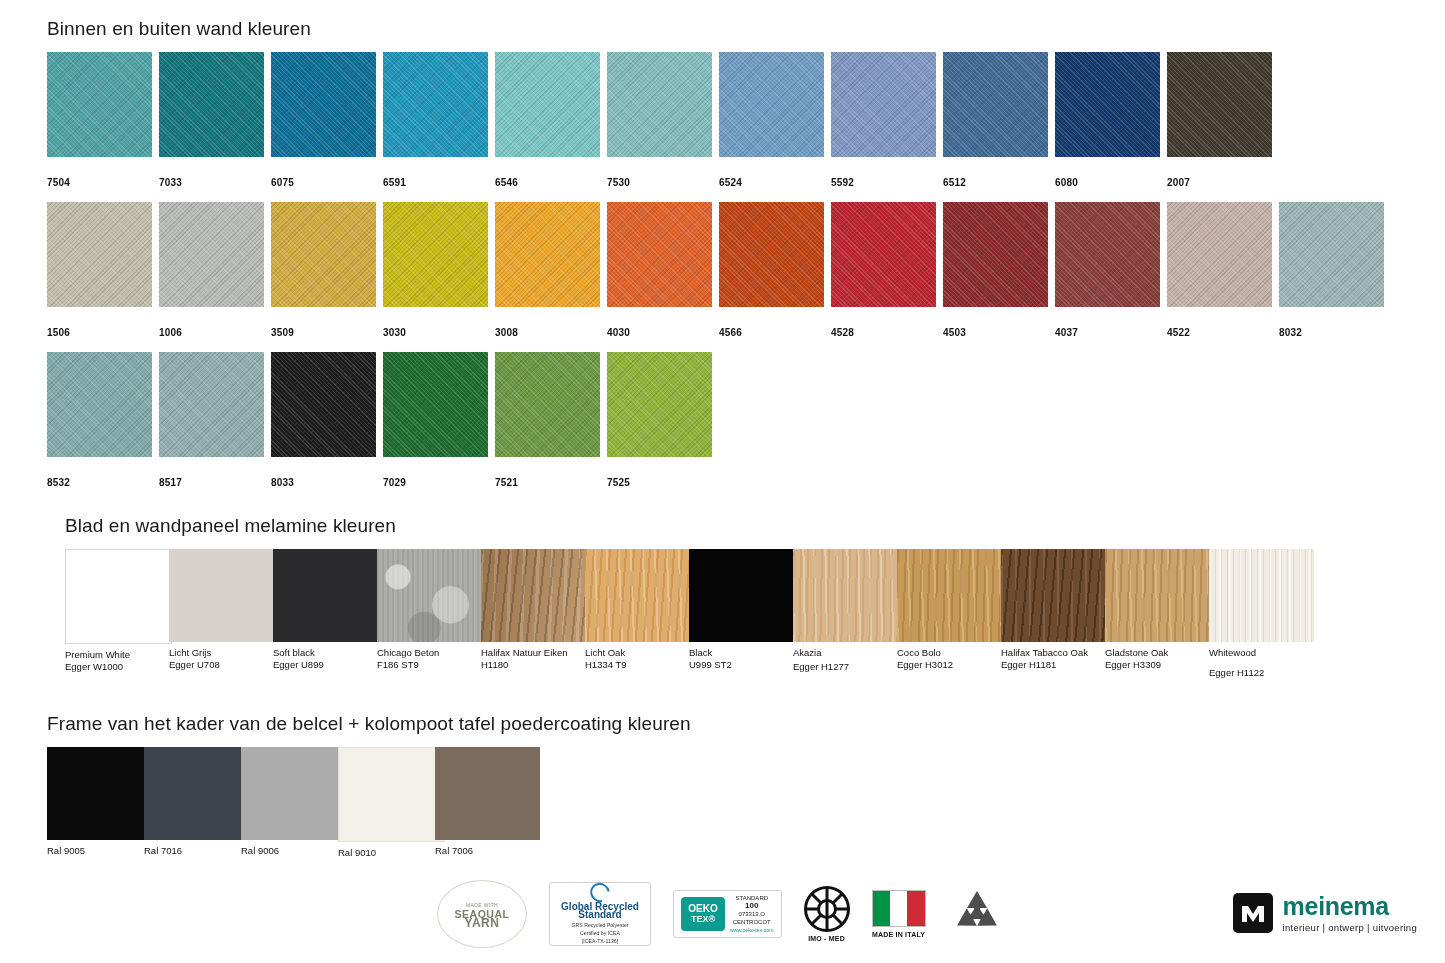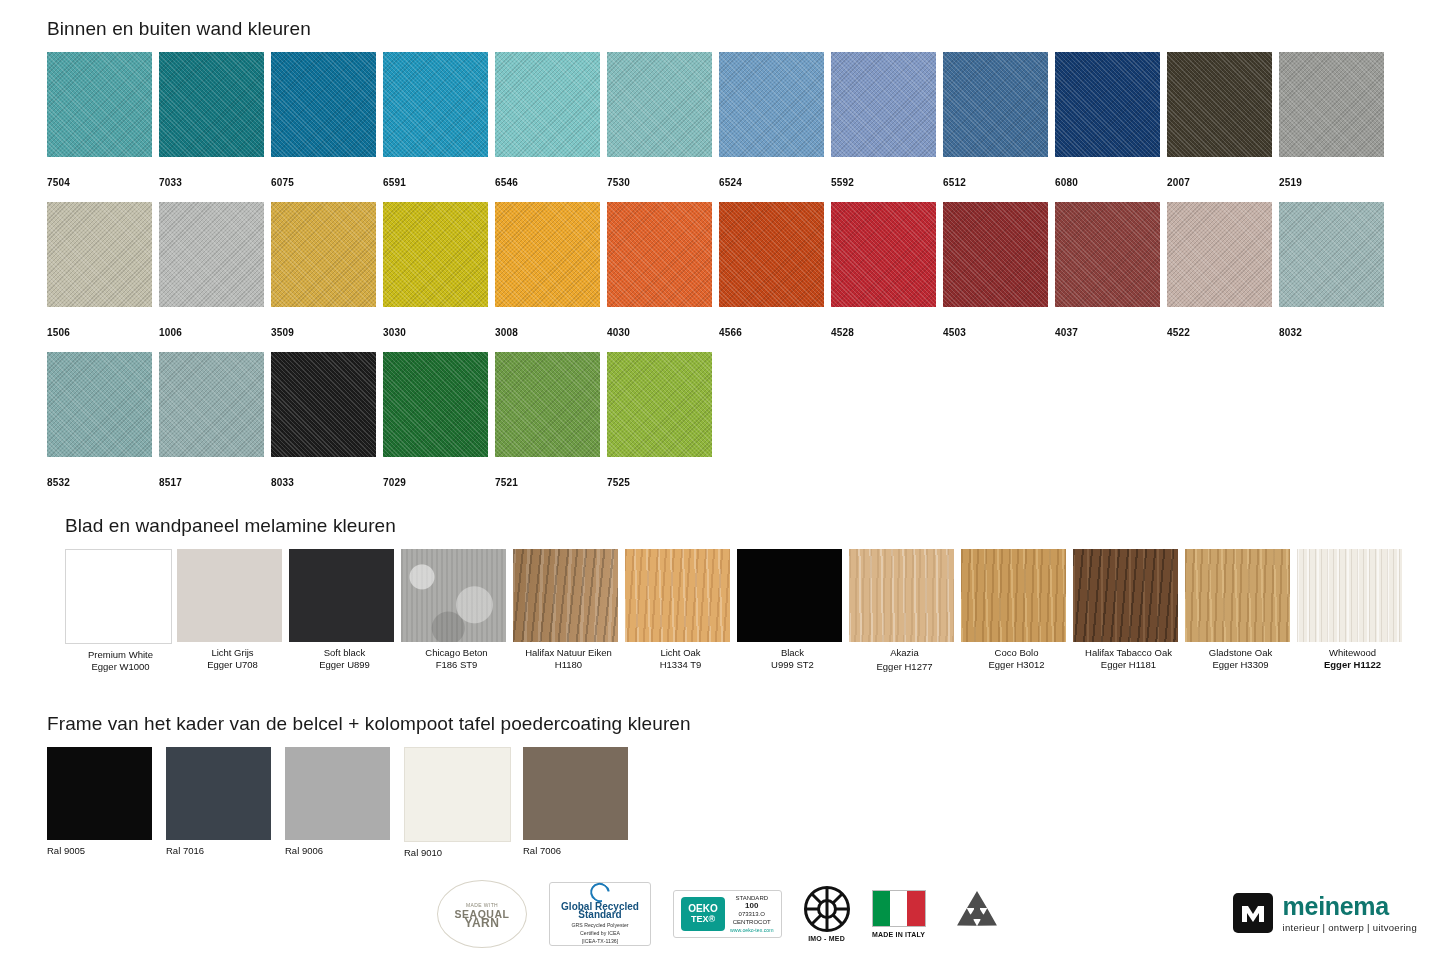--- a/index.html
+++ b/index.html
@@ -34,30 +34,30 @@
     mix-blend-mode:normal;
   }
   .swatch-label{
     font-size:10px;font-weight:bold;color:#111;
     margin-top:20px;margin-bottom:14px;
     letter-spacing:.2px;
   }
   
   #melamine-section{position:absolute;left:65px;top:515px;width:1360px;}
   .mel-row{display:flex;}
-  .mel-cell{width:111px;margin-right:1px;text-align:center;}
+  .mel-cell{width:103px;margin-right:1px;}
   .mel-sw{width:105px;height:93px;position:relative;overflow:hidden;}
   .mel-label{
     font-size:9.5px;line-height:12px;color:#111;margin-top:5px;
     white-space:pre-line;
   }
   
   #powder-section{position:absolute;left:47px;top:713px;width:1360px;}
   .pc-row{display:flex;margin-top:12px;}
-  .pc-cell{width:118px;margin-right:1px;}
+  .pc-cell{width:96px;margin-right:1px;}
   .pc-sw{width:105px;height:93px;}
   .pc-label{font-size:9.5px;color:#111;margin-top:5px;}
   
   #logos{position:absolute;left:437px;top:880px;display:flex;align-items:center;gap:22px;}
   .logo-box{display:flex;align-items:center;justify-content:center;}
   .seaqual{
     width:88px;height:66px;border-radius:50%;
     border:1px solid #d8d4c8;
     display:flex;align-items:center;justify-content:center;
     flex-direction:column;
@@ -183,26 +183,20 @@
             <div class="weave"></div>
           </div>
           <div class="swatch-label">6080</div>
         </div>
         <div class="swatch-cell">
           <div class="swatch" style="background: rgb(64, 58, 44);">
             <div class="weave"></div>
           </div>
           <div class="swatch-label">2007</div>
         </div>
-        <div class="swatch-cell">
-          <div class="swatch" style="background: rgb(154, 155, 151);">
-            <div class="weave"></div>
-          </div>
-          <div class="swatch-label">2519</div>
-        </div>
       </div>
       <div class="swatch-row">
         <div class="swatch-cell">
           <div class="swatch" style="background: rgb(194, 191, 171);">
             <div class="weave"></div>
           </div>
           <div class="swatch-label">1506</div>
         </div>
         <div class="swatch-cell">
           <div class="swatch" style="background: rgb(185, 187, 185);">
@@ -366,21 +360,21 @@
         <div class="mel-label" style="margin-top: 0px;">Egger H1181</div>
       </div>
       <div class="mel-cell">
         <div class="mel-sw" style="background: repeating-linear-gradient(92deg, rgba(120, 75, 25, 0.25) 0px, rgba(120, 75, 25, 0.25) 2px, rgba(0, 0, 0, 0) 2px, rgba(0, 0, 0, 0) 8px), repeating-linear-gradient(88deg, rgba(255, 230, 180, 0.28) 0px, rgba(255, 230, 180, 0.28) 2px, rgba(0, 0, 0, 0) 2px, rgba(0, 0, 0, 0) 13px) rgb(202, 163, 106);"></div>
         <div class="mel-label">Gladstone Oak</div>
         <div class="mel-label" style="margin-top: 0px;">Egger H3309</div>
       </div>
       <div class="mel-cell">
         <div class="mel-sw" style="background: repeating-linear-gradient(90deg, rgba(190, 180, 165, 0.35) 0px, rgba(190, 180, 165, 0.35) 1px, rgba(0, 0, 0, 0) 1px, rgba(0, 0, 0, 0) 6px), repeating-linear-gradient(90deg, rgba(255, 255, 255, 0.6) 0px, rgba(255, 255, 255, 0.6) 2px, rgba(0, 0, 0, 0) 2px, rgba(0, 0, 0, 0) 10px) rgb(240, 236, 228);"></div>
         <div class="mel-label">Whitewood</div>
-        <div class="mel-label" style="margin-top: 0px; font-weight: bold;">Egger H1122</div>
+        <div class="mel-label" style="margin-top: 8px;">Egger H1122</div>
       </div>
     </div>
 </div>
 
 <div id="powder-section">
   <div class="section-title">Frame van het kader van de belcel + kolompoot tafel poedercoating kleuren</div>
   <div class="pc-row" id="pc-row">
       <div class="pc-cell">
         <div class="pc-sw" style="background: rgb(11, 11, 11);"></div>
         <div class="pc-label">Ral 9005</div>

